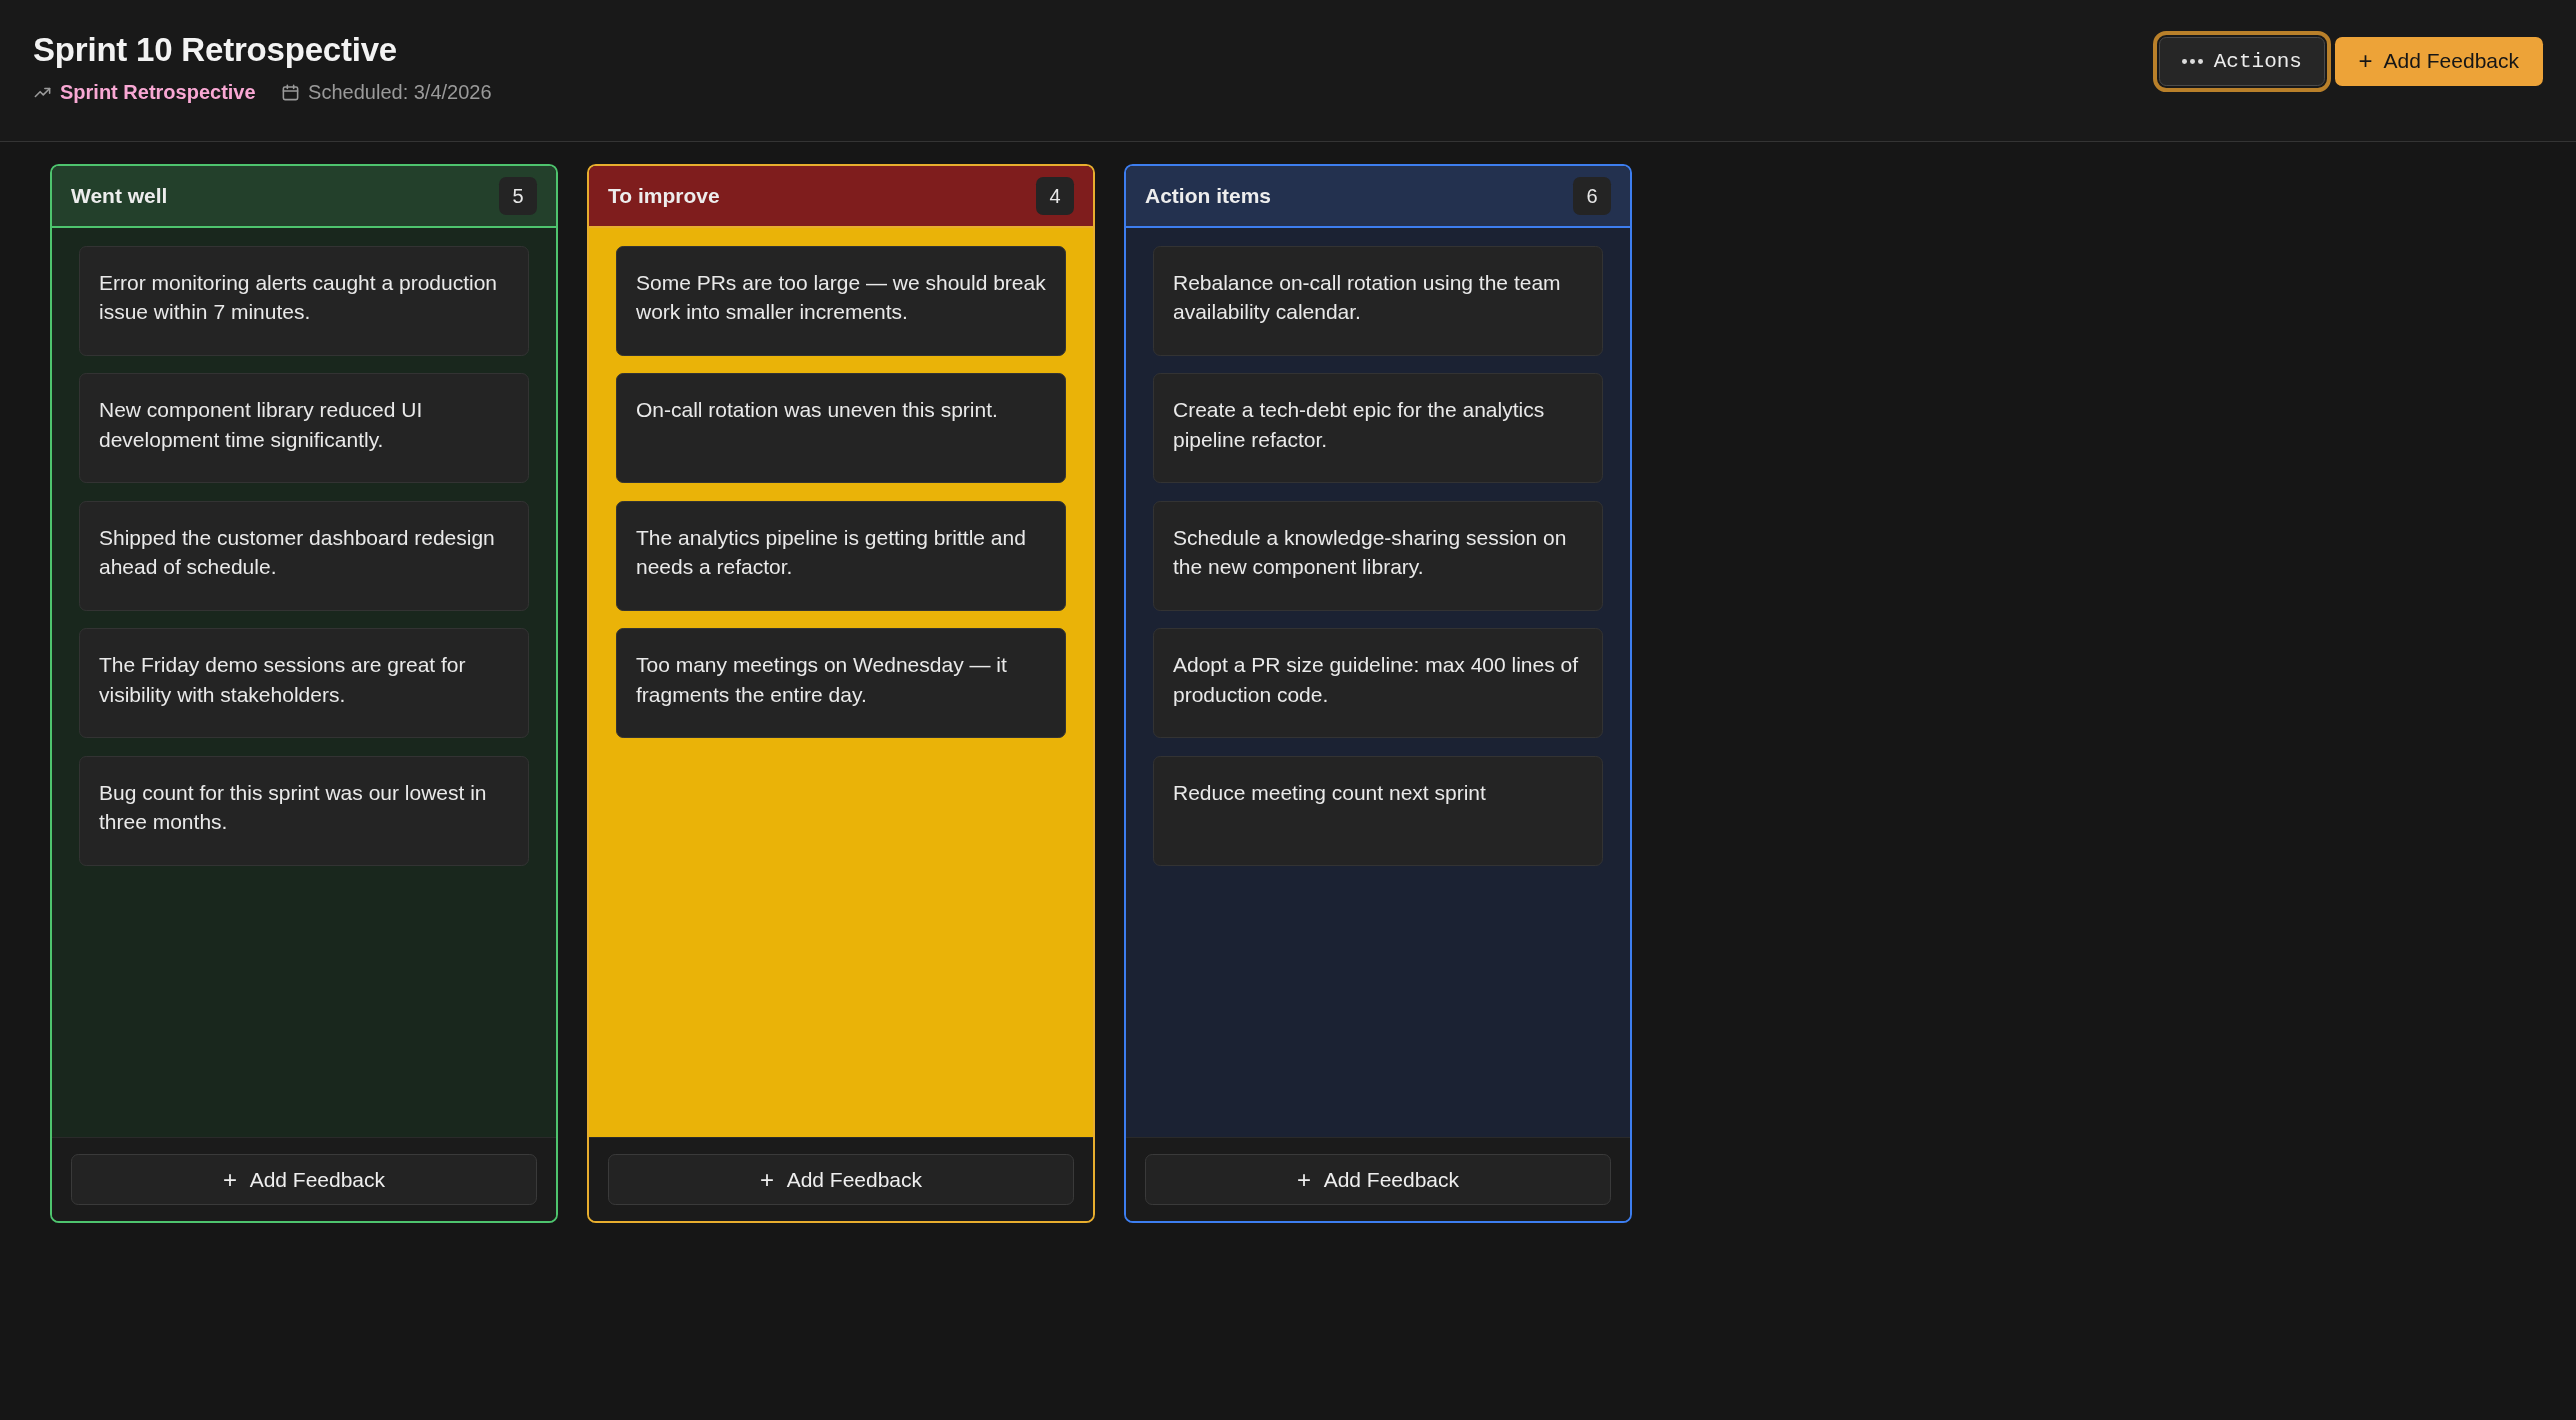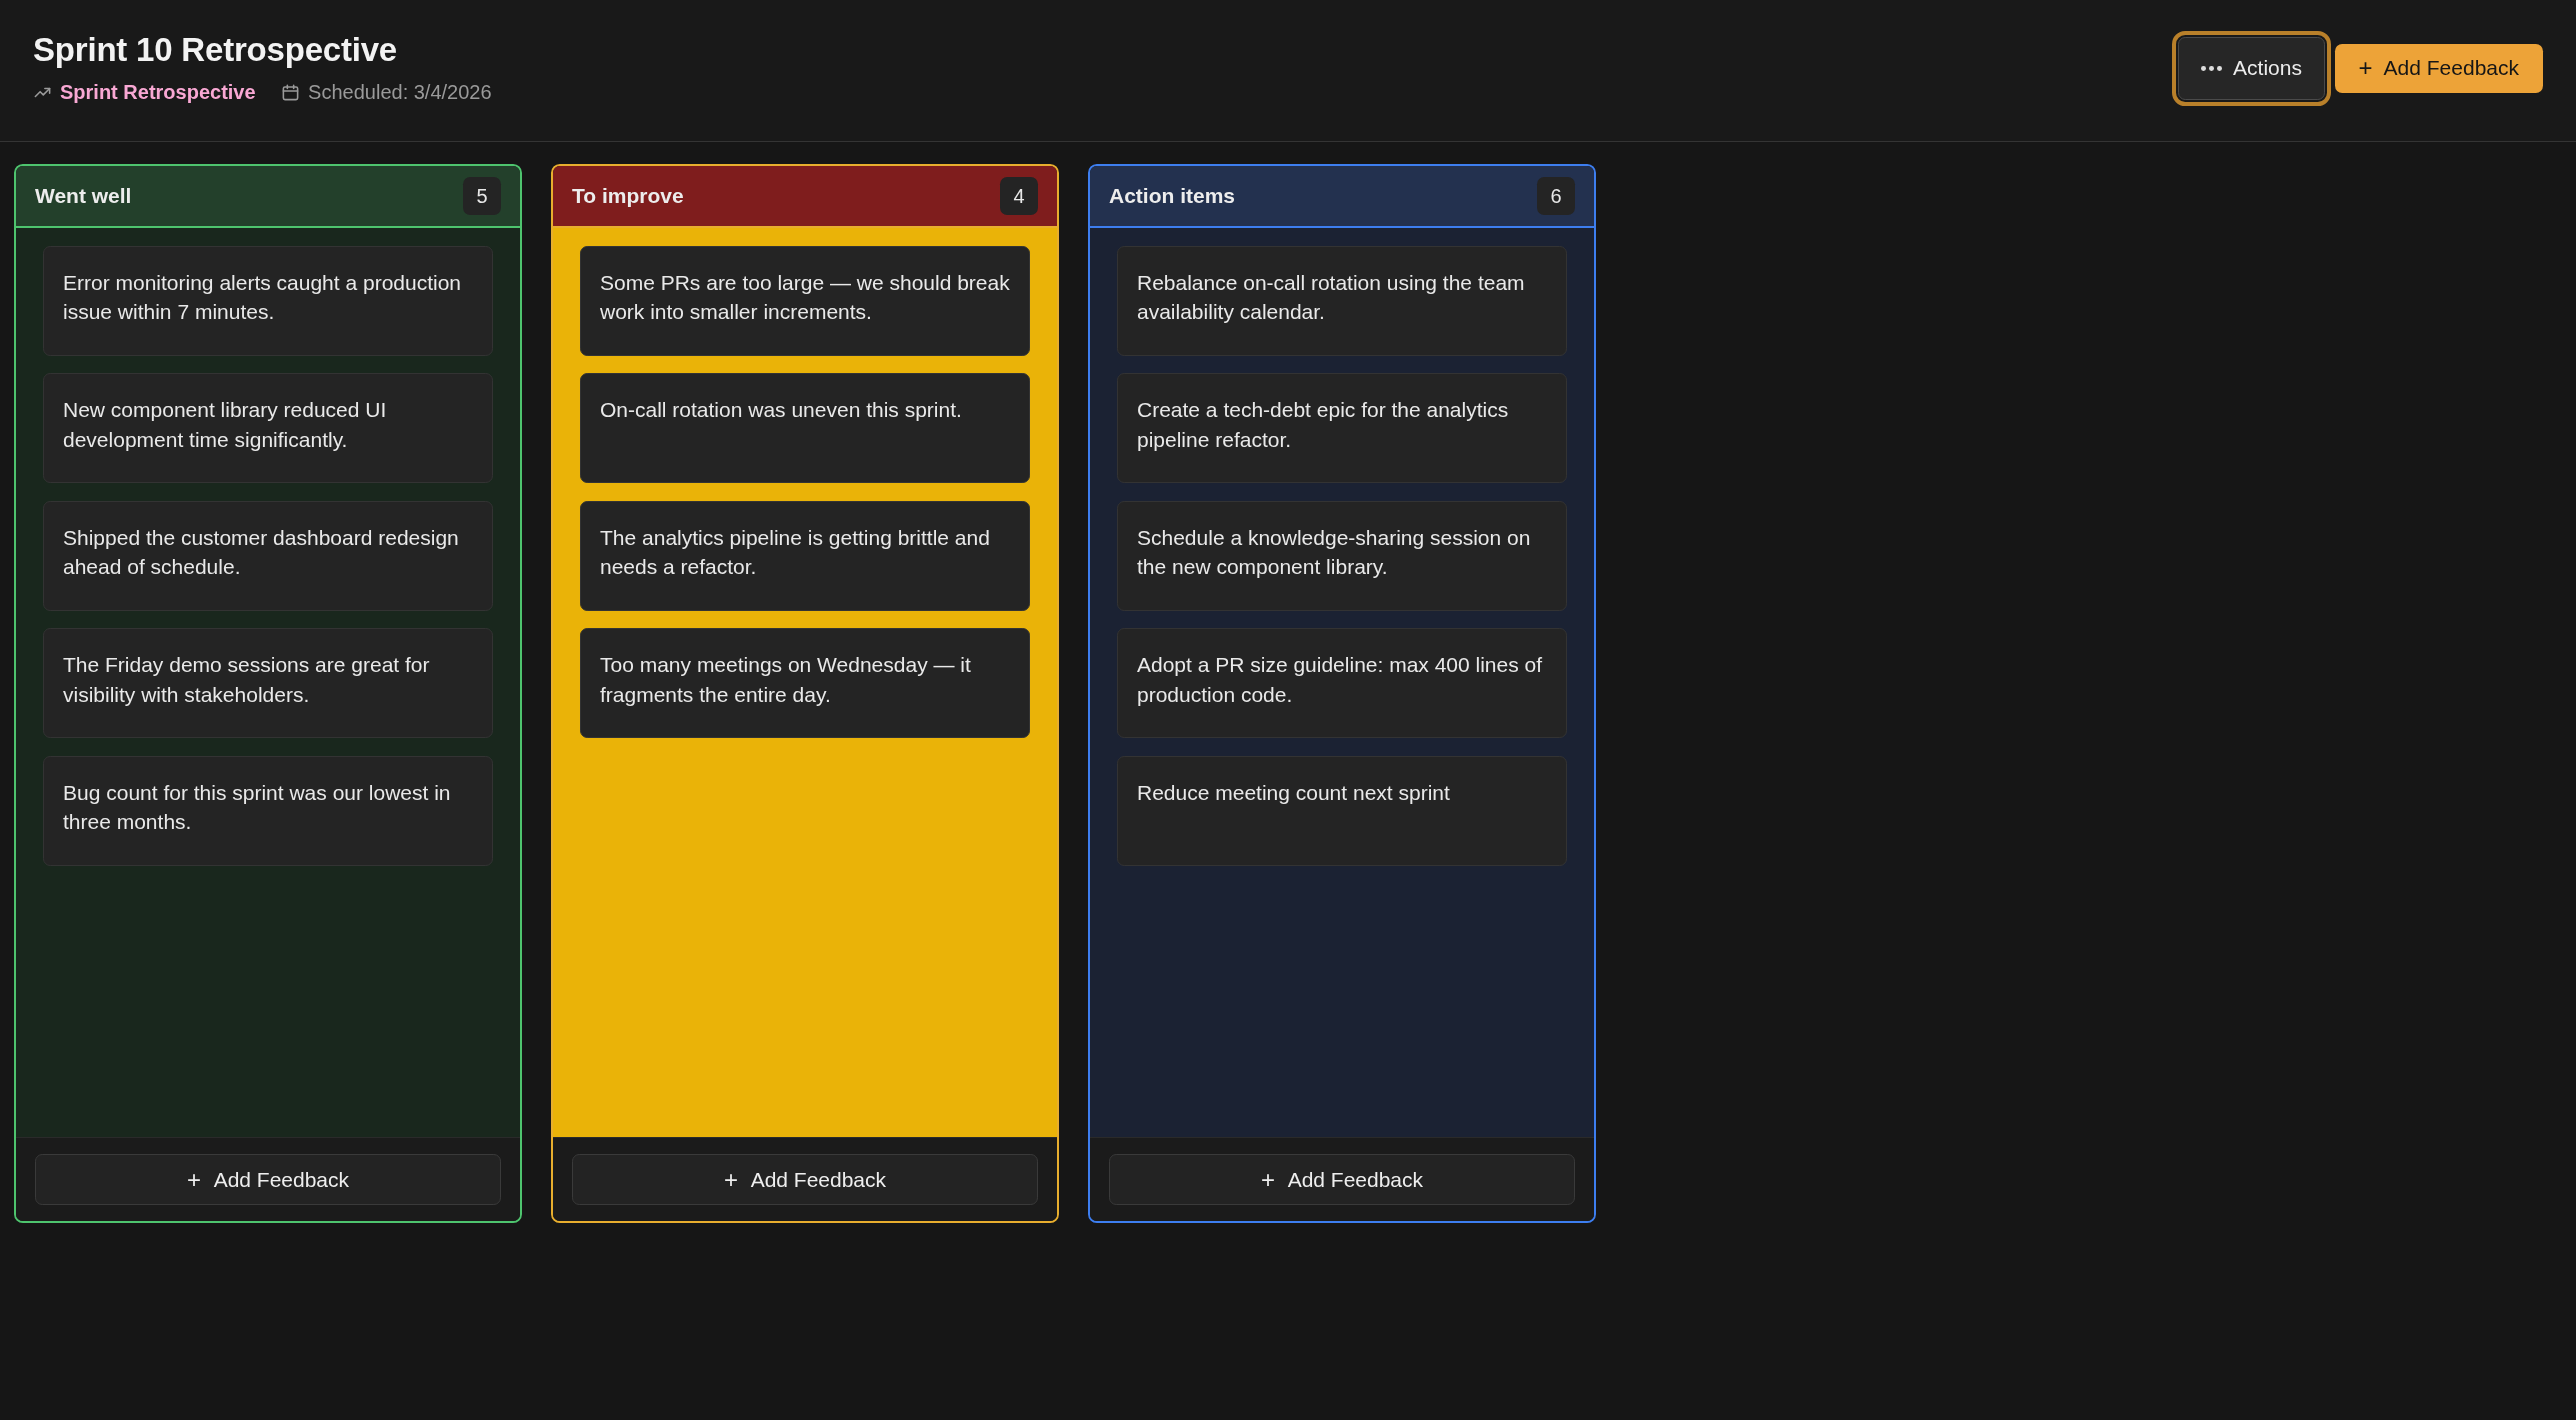--- a/index.html
+++ b/index.html
@@ -56,30 +56,31 @@
     align-items: center;
     gap: 9.6px;
     padding-top: 4.8px;
   }
 
   .btn-actions {
     display: inline-flex;
     align-items: center;
     justify-content: center;
     gap: 11px;
-    height: 63px;
+    height: 49px;
     padding: 0 22px;
     background: #262626;
     color: #ececec;
     font-size: 21px;
     border: 1.6px solid #4a4a4a;
     border-radius: 7.2px;
     outline: 4px solid #b9802a;
     outline-offset: 2.4px;
     cursor: pointer;
+    font-family: Liberation Mono, monospace;
   }
 
   .dots-icon {
     display: inline-flex;
     gap: 3.2px;
     align-items: center;
   }
   .dots-icon i {
     width: 4.8px; height: 4.8px; border-radius: 50%;
     background: #dcdcdc; display: block;
@@ -98,21 +99,21 @@
     border: none;
     border-radius: 7.2px;
     cursor: pointer;
   }
   .plus-glyph { font-size: 24px; line-height: 1; font-weight: 400; }
 
   
   .board {
     display: flex;
     gap: 29px;
-    padding: 22px 14px;
+    padding: 22px 50px;
     align-items: flex-start;
   }
 
   .column {
     width: 508px;
     border-radius: 8.8px;
     border: 2.4px solid #555;
     overflow: hidden;
     display: flex;
     flex-direction: column;

